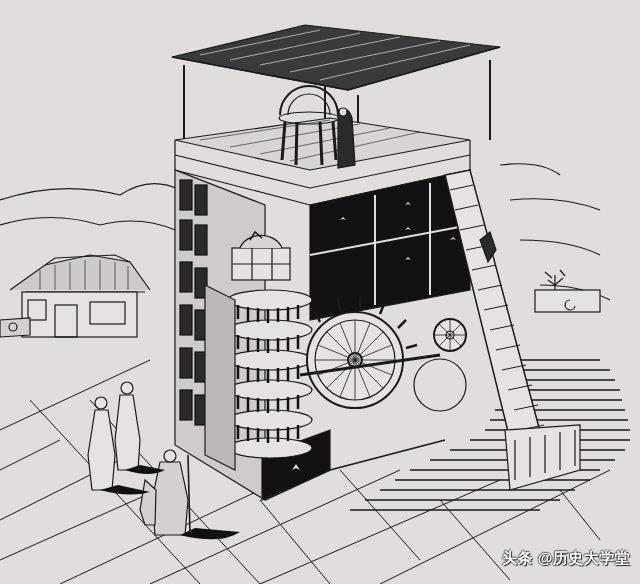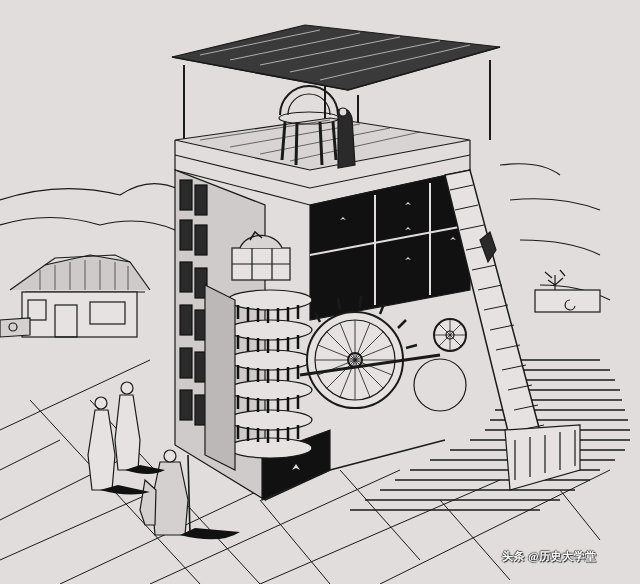--- a/index.html
+++ b/index.html
@@ -1,20 +1,20 @@
 <!DOCTYPE html>
 <html><head>
 <meta charset="utf-8">
 <style>
   html, body { margin: 0; padding: 0; }
   body { width: 640px; height: 584px; overflow: hidden; background: #e1dddd; position: relative; font-family: "DejaVu Sans", sans-serif; }
   .scene { position: absolute; left: 0; top: 0; width: 640px; height: 584px; }
   .watermark {
     position: absolute; left: 502px; top: 549px;
-    font-family: Liberation Serif, serif; font-size: 11px; font-weight: bold;
+    font-family: Liberation Sans, sans-serif; font-size: 15px; font-weight: bold;
     color: #ffffff; letter-spacing: 0.5px;
     text-shadow: 1px 1px 1px #222, -1px 0 1px #555, 0 -1px 1px #555;
     white-space: nowrap;
   }
 </style>
 </head>
 <body>
 
 <svg class="scene" viewBox="0 0 640 584" xmlns="http://www.w3.org/2000/svg">
   <g fill="none" stroke="#1a1a1a" stroke-width="1.2">

